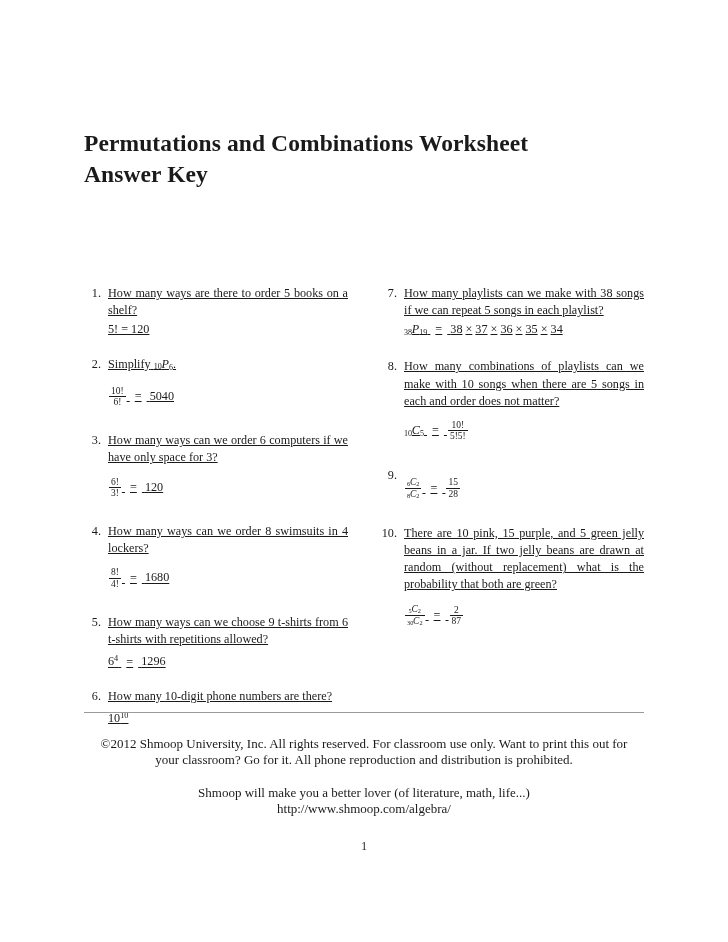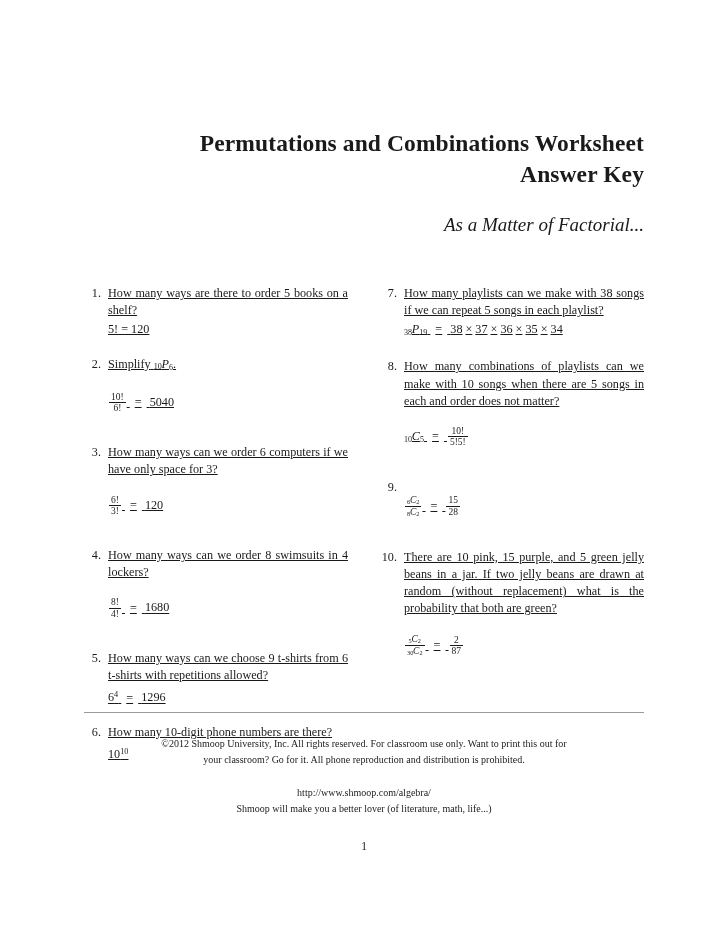--- a/index.html
+++ b/index.html
@@ -21,21 +21,21 @@
     width: 728px;
     height: 942px;
   }
 
   
   .title-block {
     position: absolute;
     left: 84px;
     top: 128px;
     width: 560px;
-    text-align: right;
+    text-align: left;
   }
   .doc-title {
     font-size: 23.5px;
     font-weight: bold;
     line-height: 31px;
     letter-spacing: 0.1px;
   }
   .doc-subtitle {
     margin-top: 22px;
     font-size: 19px;
@@ -101,21 +101,21 @@
   }
   .op { margin: 0 3px; }
   .eq { margin: 0 5px; }
 
   .frac {
     display: inline-block;
     vertical-align: -0.52em;
     text-align: center;
     font-size: 0.78em;
     line-height: 1.08;
-    margin: 14px 1px;
+    margin: 8px 1px;
   }
   .frac .num {
     display: block;
     padding: 0 2px;
     border-bottom: 1px solid #1a1a1a;
   }
   .frac .den {
     display: block;
     padding: 0 2px;
   }
@@ -128,21 +128,21 @@
     width: 560px;
     height: 1px;
     background: #9a9a9a;
   }
   .footer {
     position: absolute;
     left: 84px;
     top: 736px;
     width: 560px;
     text-align: center;
-    font-size: 10px;
+    font-size: 13px;
     line-height: 16px;
   }
   .footer .copyright { }
   .footer .links {
     margin-top: 17px;
   }
   .page-number {
     position: absolute;
     left: 0;
     top: 840px;
@@ -154,21 +154,20 @@
 </head>
 <body>
 
 <div class="page">
 
   <div class="title-block">
     <div class="doc-title">
       <span>Permutations and Combinations Worksheet</span><br>
       <span>Answer Key</span>
     </div>
-    <div class="doc-subtitle">As a Matter of Factorial...</div>
   </div>
 
   <div class="columns">
 
     <div class="col">
 
       <div class="problem">
         <div class="p-num">1.</div>
         <div class="p-body">
           <div class="p-text">How many ways are there to order 5 books on a shelf?</div>
@@ -318,20 +317,20 @@
   </div>
 
   <div class="rule"></div>
 
   <div class="footer">
     <div class="copyright">
       <span>©</span><span>2012 Shmoop University, Inc. All rights reserved. For classroom use only. Want to print this out for</span><br>
       <span>your classroom? Go for it. All phone reproduction and distribution is prohibited.</span>
     </div>
     <div class="links">
+      <div>Shmoop will make you a better lover (of literature, math, life...)</div>
       <div>http://www.shmoop.com/algebra/</div>
-      <div>Shmoop will make you a better lover (of literature, math, life...)</div>
     </div>
   </div>
 
   <div class="page-number">1</div>
 
 </div>
 
 </body></html>

